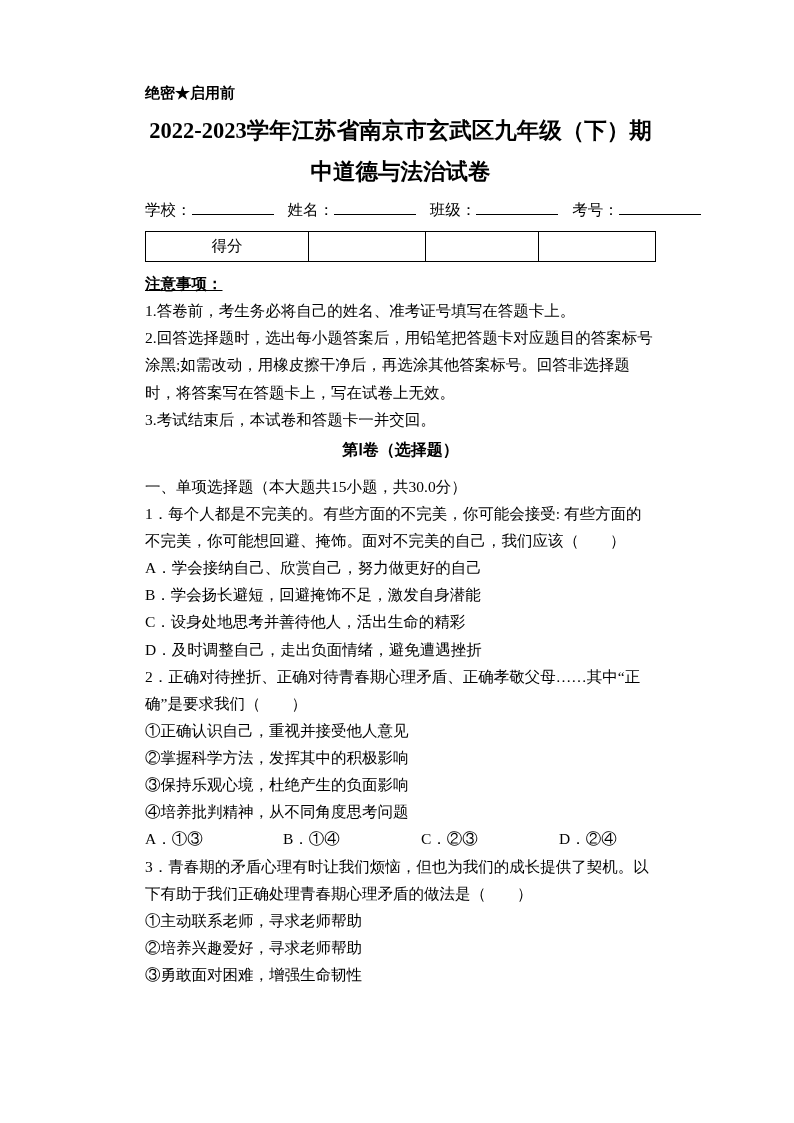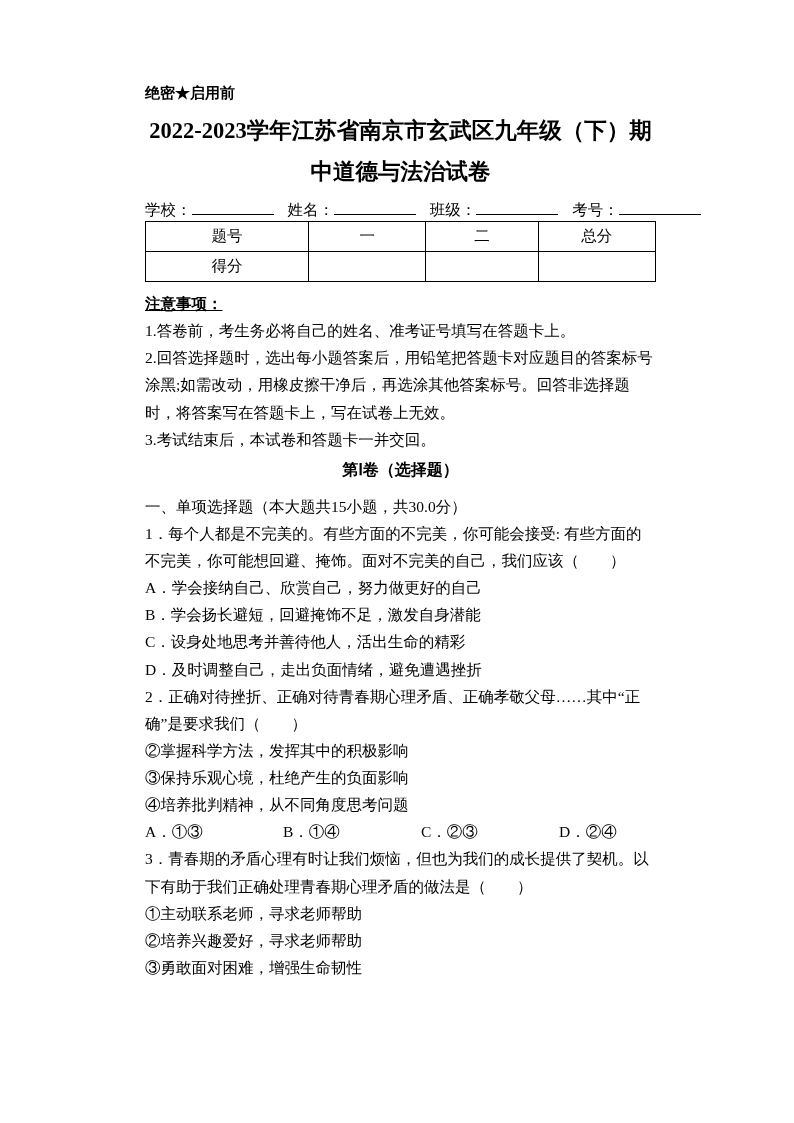--- a/index.html
+++ b/index.html
@@ -26,20 +26,21 @@
   .exam-title {
     font-weight: bold;
     font-size: 22.5px;
     text-align: center;
     line-height: 1.8;
     margin: 0 4px 8px 4px;
   }
   .info-line {
     text-align: center;
     white-space: nowrap;
+    margin-bottom: 10px;
   }
   .info-group { margin-right: 10px; }
   .info-group:last-child { margin-right: 0; }
   .blank {
     display: inline-block;
     width: 82px;
     height: 3px;
     border-bottom: 1px solid #000;
   }
   table.score-table {
@@ -97,26 +98,20 @@
   <div class="info-line">
     <span class="info-group"><span>学校：</span><span class="blank"></span></span>
     <span class="info-group"><span>姓名：</span><span class="blank"></span></span>
     <span class="info-group"><span>班级：</span><span class="blank"></span></span>
     <span class="info-group"><span>考号：</span><span class="blank"></span></span>
   </div>
 
   <table class="score-table">
     <tbody>
       <tr>
-        <td class="c1">题号</td>
-        <td class="c2">一</td>
-        <td class="c3">二</td>
-        <td class="c4">总分</td>
-      </tr>
-      <tr>
         <td class="c1">得分</td>
         <td class="c2"></td>
         <td class="c3"></td>
         <td class="c4"></td>
       </tr>
     </tbody>
   </table>
 
   <div class="notes">
     <div class="notes-title">注意事项：</div>
@@ -132,20 +127,21 @@
   <div class="q">
     <div class="stem">1．每个人都是不完美的。有些方面的不完美，你可能会接受: 有些方面的不完美，你可能想回避、掩饰。面对不完美的自己，我们应该（　　）</div>
     <div class="opt">A．学会接纳自己、欣赏自己，努力做更好的自己</div>
     <div class="opt">B．学会扬长避短，回避掩饰不足，激发自身潜能</div>
     <div class="opt">C．设身处地思考并善待他人，活出生命的精彩</div>
     <div class="opt">D．及时调整自己，走出负面情绪，避免遭遇挫折</div>
   </div>
 
   <div class="q">
     <div class="stem">2．正确对待挫折、正确对待青春期心理矛盾、正确孝敬父母……其中“正确”是要求我们（　　）</div>
+    <div class="sub">①正确认识自己，重视并接受他人意见</div>
     <div class="sub">②掌握科学方法，发挥其中的积极影响</div>
     <div class="sub">③保持乐观心境，杜绝产生的负面影响</div>
     <div class="sub">④培养批判精神，从不同角度思考问题</div>
     <div class="inline-opts">
       <span>A．①③</span>
       <span>B．①④</span>
       <span>C．②③</span>
       <span>D．②④</span>
     </div>
   </div>

